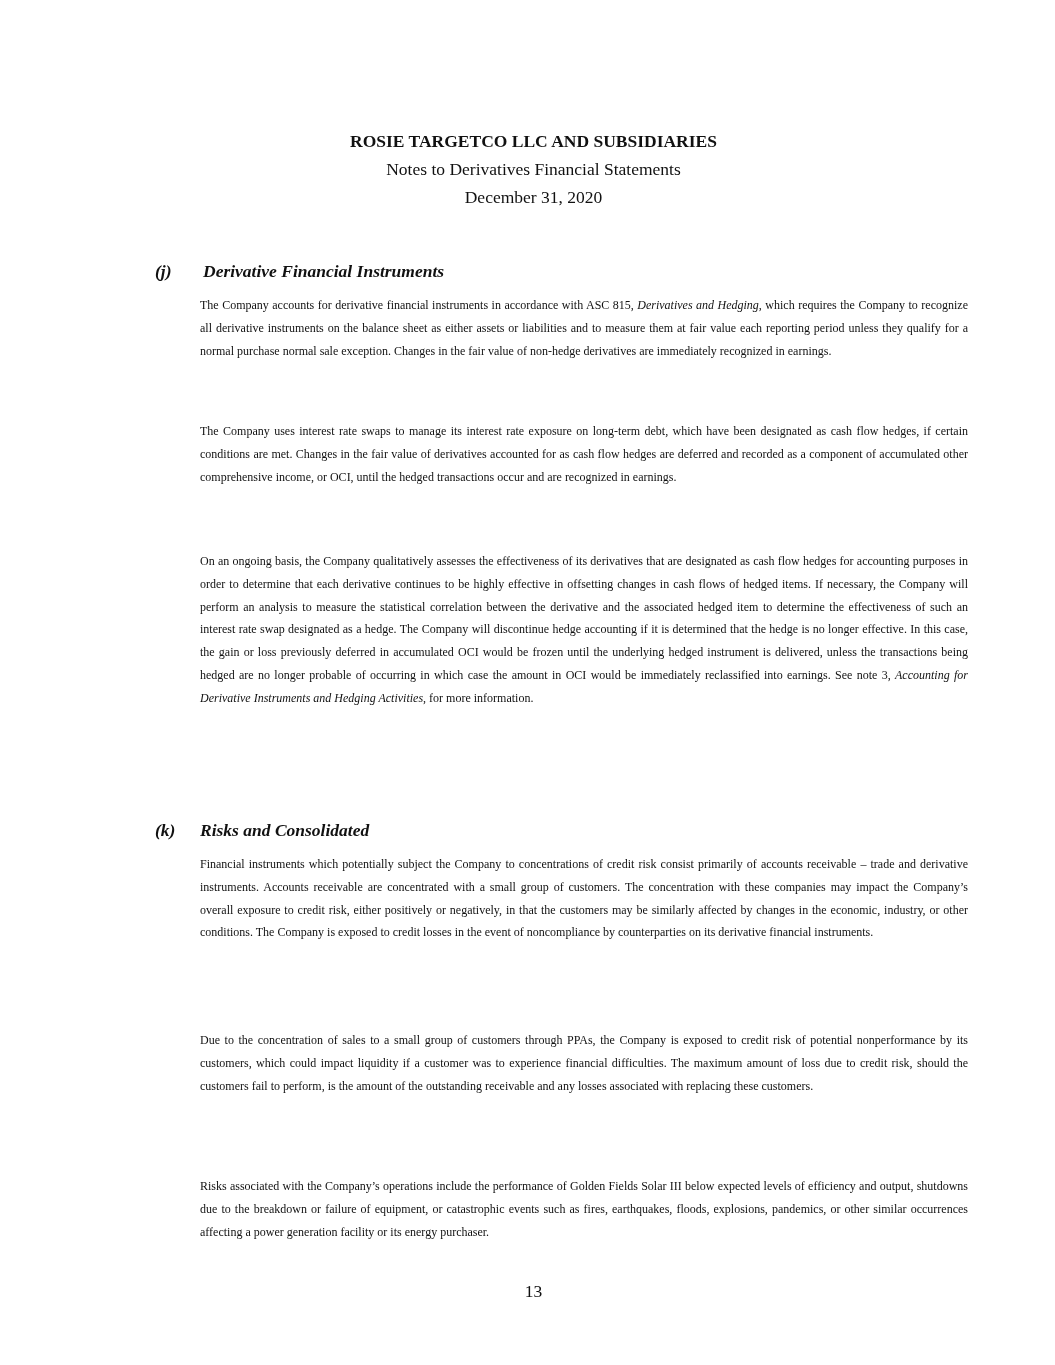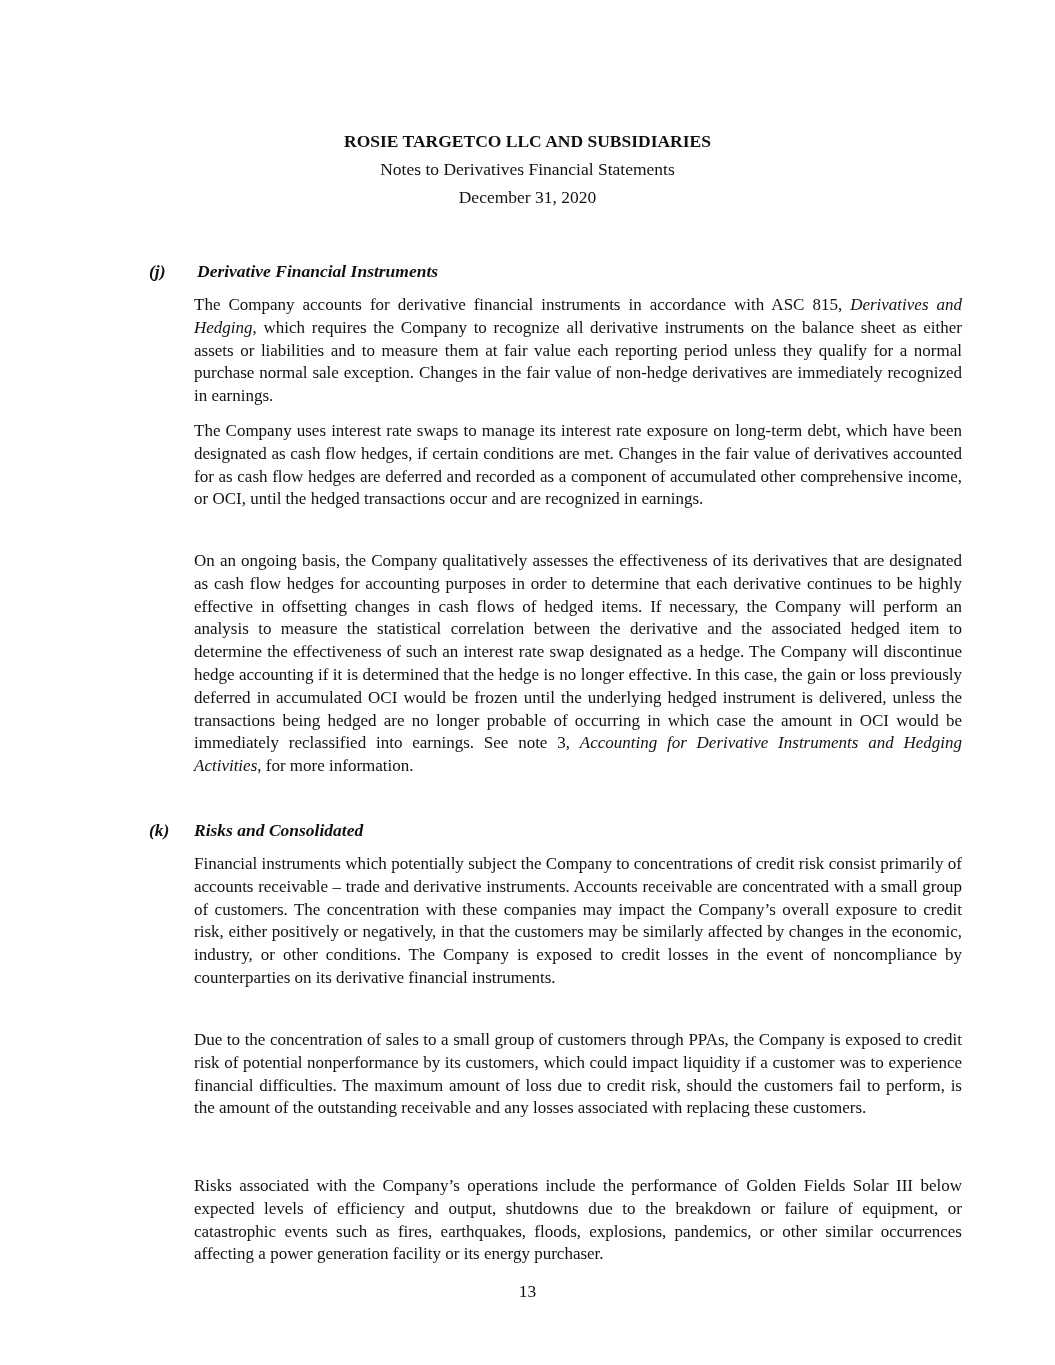--- a/index.html
+++ b/index.html
@@ -10,21 +10,21 @@
     body {
       width: 1055px;
       height: 1365px;
       position: relative;
       font-family: "Liberation Serif", "DejaVu Serif", serif;
       color: #111111;
       overflow: hidden;
     }
     .page {
       position: absolute;
-      left: 0;
+      left: 6px;
       top: 0;
       width: 1025px;
       height: 1365px;
       text-decoration: underline;
     }
     .hdr-line {
       position: absolute;
       left: 0;
       width: 1055px;
       text-align: center;
@@ -44,21 +44,21 @@
     }
     .section-heading .title {
       position: absolute;
       top: 0;
       white-space: nowrap;
     }
     .para {
       position: absolute;
       left: 194px;
       width: 768px;
-      font-size: 17px;
+      font-size: 12px;
       line-height: 22.8px;
       text-align: justify;
       hyphens: none;
     }
     .para i { font-style: italic; }
     .page-number {
       position: absolute;
       left: 0;
       width: 1055px;
       top: 1281px;

